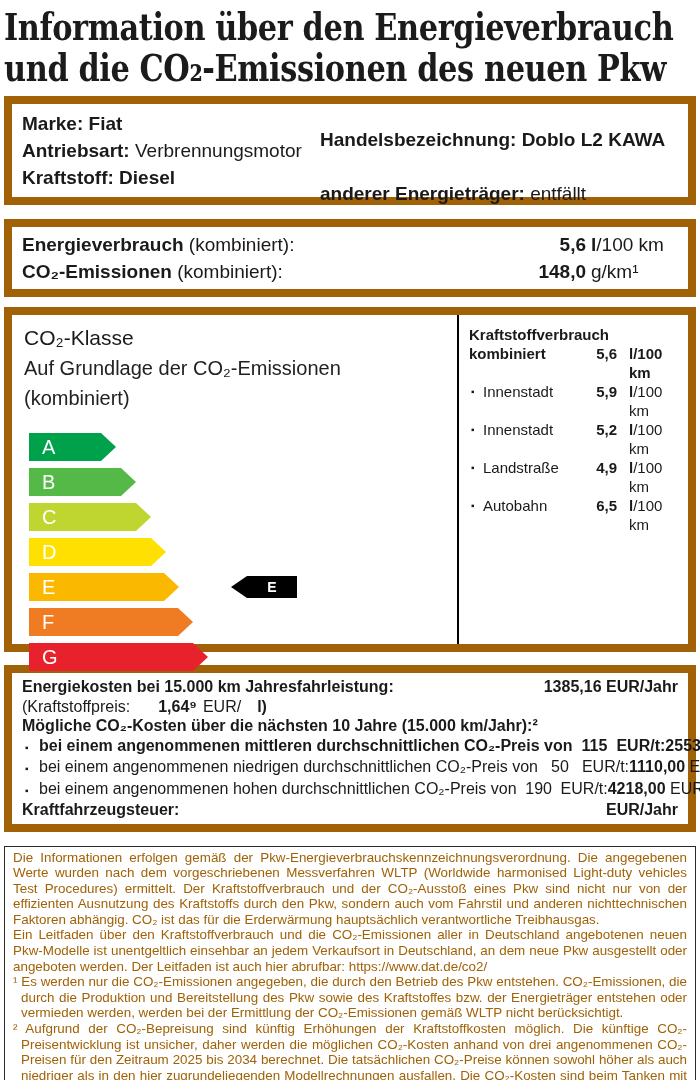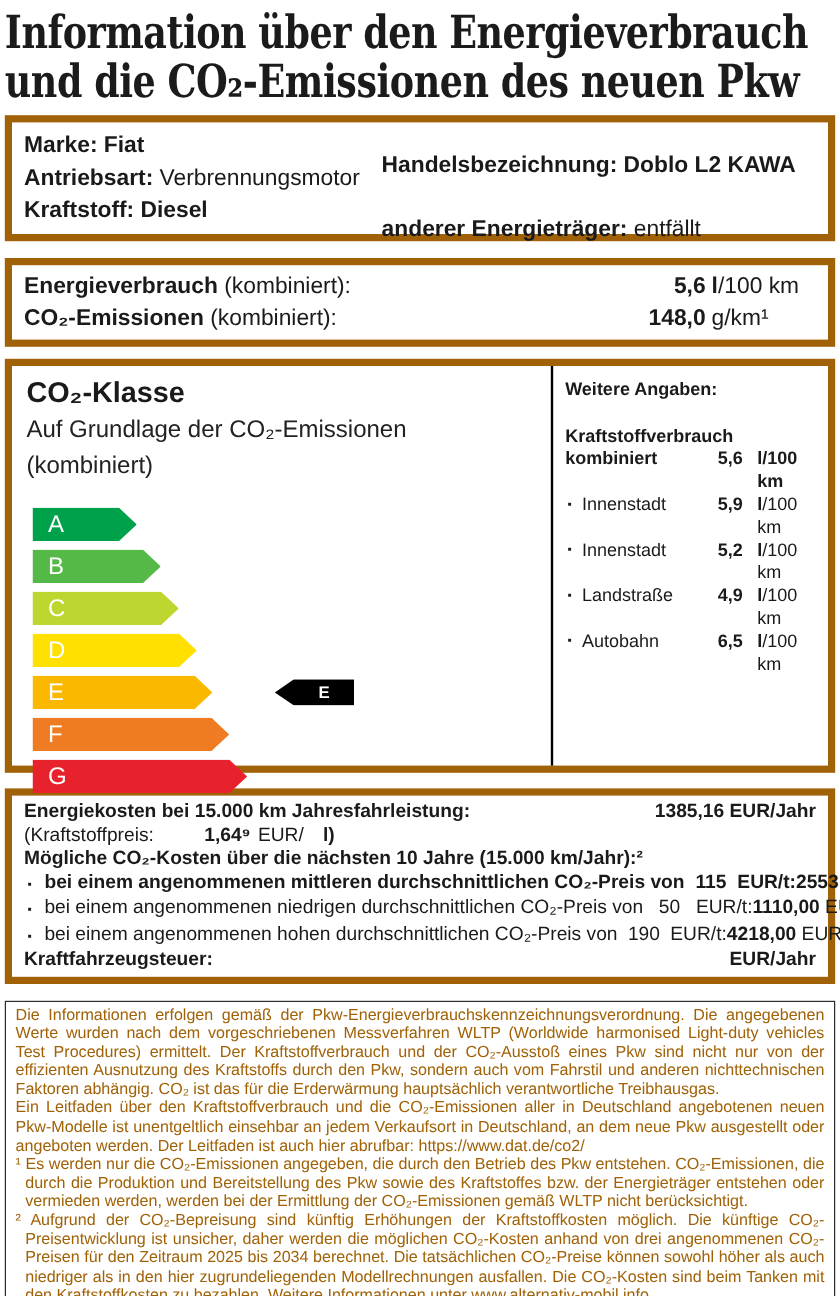--- a/index.html
+++ b/index.html
@@ -5,40 +5,40 @@
   * { margin:0; padding:0; box-sizing:border-box; }
   html,body { background:#fff; }
   body { font-family:"Liberation Sans","DejaVu Sans",sans-serif; color:#1a1a1a; }
   .page { position:relative; width:700px; height:1080px; padding:4px 4px 0 4px; background:#fff; overflow:hidden; }
 
   
   .title { font-family:"DejaVu Serif","Liberation Serif",serif; font-weight:700; font-size:38px;
            line-height:41px; letter-spacing:-0.5px; white-space:nowrap;
            transform:scaleX(0.80); transform-origin:0 0; margin:2px 0 8px 0; color:#1b1b1b; }
 
-  .box { border:6px solid #a16207; background:#fff; padding:6px 10px; }
+  .box { border:8px solid #a16207; background:#fff; padding:6px 10px; }
 
   
   .box-vehicle { margin-bottom:14px; font-size:19px; line-height:27px; }
   .kv-row { position:relative; }
   .kv-row .col2 { position:absolute; left:298px; top:16px; }
   .lab { font-weight:700; }
   .val-b { font-weight:700; }
 
   
   .box-consumption { margin-bottom:10px; font-size:19px; line-height:27px; padding:4px 10px; }
   .c-row { display:flex; align-items:baseline; }
   .c-label { flex:1; }
   .c-value { width:64px; text-align:right; font-weight:700; }
   .c-unit { width:92px; padding-left:5px; }
 
   
   .box-co2 { margin-bottom:13px; height:345px; padding:0; position:relative; display:flex; }
   .co2-left { flex:1; padding:8px 12px; position:relative; }
-  .co2-heading { font-size:24px; font-weight:700; line-height:30px; }
+  .co2-heading { font-size:21px; font-weight:400; line-height:30px; }
   .co2-subheading { font-size:20px; line-height:30px; color:#222; }
   .scale { position:relative; margin:20px 0 0 5px; }
   .arrow-row { height:28px; margin-bottom:7px; }
   .class-arrow { height:28px; clip-path:polygon(0 0, calc(100% - 15px) 0, 100% 50%, calc(100% - 15px) 100%, 0 100%);
                  display:flex; align-items:center; padding-left:13px; }
   .class-arrow span { color:#fff; font-size:20px; line-height:28px; }
   .rating-marker { position:absolute; left:202px; width:66px; height:22px; background:#000;
                    clip-path:polygon(0 50%, 16px 0, 100% 0, 100% 100%, 16px 100%);
                    display:flex; align-items:center; justify-content:center; padding-left:16px; }
   .rating-marker span { color:#fff; font-weight:700; font-size:14px; }
@@ -52,21 +52,21 @@
   .wa-val { text-align:right; font-weight:700; }
   .wa-unit { padding-left:12px; }
   .wa-label { display:flex; }
   .wa-bullet { width:14px; padding-left:2px; font-size:10px; line-height:19px; }
 
   
   .box-costs { margin-bottom:14px; font-size:16px; line-height:19.5px; padding:4px 10px; }
   .cost-row { display:flex; align-items:baseline; white-space:nowrap; }
   .b { font-weight:700; }
   .grow { flex:1; }
-  .fuel-val { margin-left:42px; }
+  .fuel-val { margin-left:28px; }
   .fuel-unit { margin-left:6px; }
   .fuel-unit2 { margin-left:16px; }
   .cb { width:17px; padding-left:3px; font-size:10px; flex:none; }
   .cprice { display:inline-block; min-width:30px; text-align:center; margin:0 7px; }
 
   
   .box-legal { border:1px solid #2b2b2b; padding:3px 8px 0 8px; margin-bottom:7px;
                font-size:13.4px; line-height:15.6px; text-align:justify; color:#a16207; }
   .box-legal p { margin:0; }
   .box-legal p.fn { padding-left:8px; text-indent:-8px; }
@@ -151,21 +151,20 @@
             </div>
           </div>
           <div class="arrow-row">
             <div class="class-arrow" style="width: 179px; background: rgb(232, 34, 45);">
               <span>G</span>
             </div>
           </div>
         </div>
     </div>
     <div class="co2-right">
-      <div class="wa-heading">Weitere Angaben:</div>
       <div class="wa-sub">Kraftstoffverbrauch</div>
       <div class="wa-grid">
         <span class="b">kombiniert</span>
         <span class="wa-val">5,6</span>
         <span class="wa-unit b"><span>l</span><span>/100 km</span></span>
 
         <span class="wa-label">
             <span class="wa-bullet">▪</span>
             <span>Innenstadt</span>
           </span>

